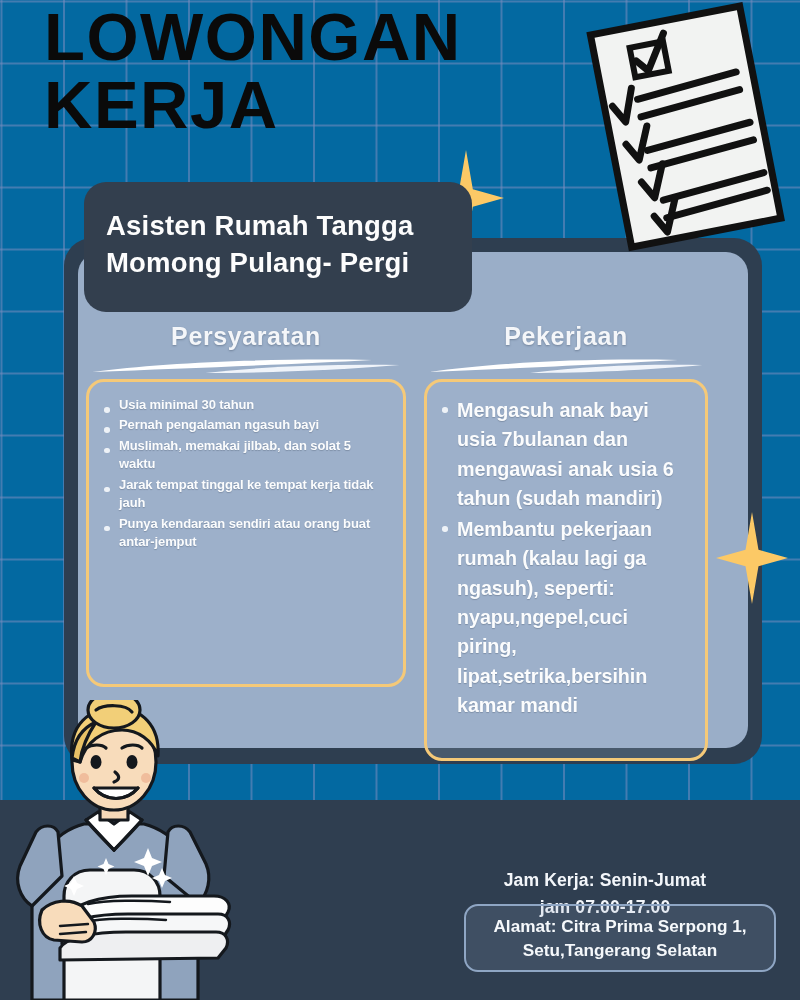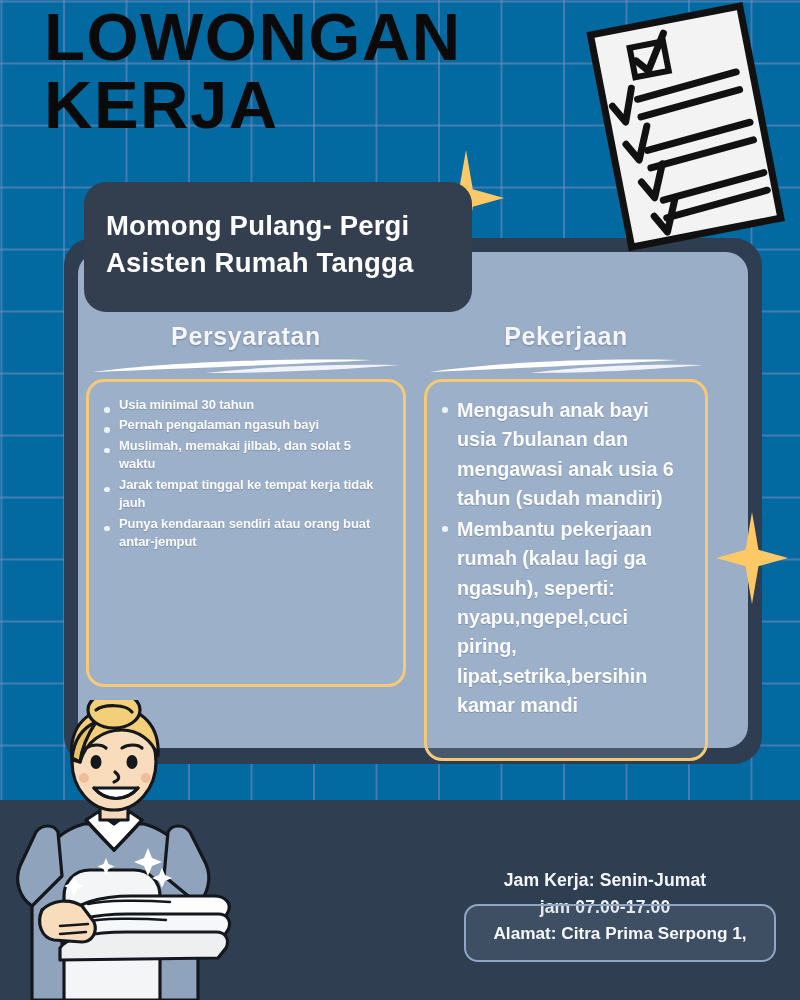--- a/index.html
+++ b/index.html
@@ -160,21 +160,21 @@
     font-weight: 700;
     font-size: 17.6px;
     line-height: 1.55;
     letter-spacing: 0.1px;
     margin-top: 32px;
   }
   #hours .l { display: block; }
   #address-box {
     position: absolute;
     left: 464px; top: 104px;
-    width: 312px; height: 58px;
+    width: 312px; height: 68px;
     border: 2px solid #8fa6c4;
     border-radius: 14px;
     background: rgba(150,170,200,0.16);
     display: flex; flex-direction: column;
     align-items: center; justify-content: center;
   }
   #address-box .l {
     display: block;
     color: #f5f8fb;
     font-weight: 700;
@@ -227,22 +227,22 @@
     </svg>
   </div>
 
   <div class="sparkle" id="sparkle-top"></div>
   <div class="sparkle" id="sparkle-right"></div>
 
   <div id="card-back"></div>
   <div id="card-front"></div>
 
   <div id="title-pill">
+    <span class="t">Asisten Rumah Tangga</span>
     <span class="t">Momong Pulang- Pergi</span>
-    <span class="t">Asisten Rumah Tangga</span>
   </div>
 
   <div class="column" id="col-left">
     <div class="col-head">Persyaratan</div>
     <svg class="swoosh" viewBox="0 0 300 22" preserveAspectRatio="none">
       <path d="M6 17 C70 8, 170 3, 268 5 C200 9, 100 13, 6 17 Z" fill="#ffffff"></path>
       <path d="M112 18 C170 11, 230 9, 294 10 C240 15, 170 18, 112 18 Z" fill="#f0f4fa"></path>
     </svg>
     <div class="bullet-box">
       <ul>
@@ -269,20 +269,21 @@
     </div>
   </div>
 
   <div id="footer">
     <div id="hours">
       <span class="l">Jam Kerja: Senin-Jumat</span>
       <span class="l">jam 07.00-17.00</span>
     </div>
     <div id="address-box">
       <span class="l">Alamat: Citra Prima Serpong 1,</span>
+      <span class="l">Setu,Tangerang Selatan</span>
     </div>
   </div>
 
   <div id="maid">
     <svg viewBox="0 0 250 300" width="250" height="300" aria-hidden="true">
       <g stroke="#14181d" stroke-width="3.2" stroke-linecap="round" stroke-linejoin="round">
 
         <path d="M30 300 L30 200 C30 160 52 132 82 124 L142 124 C172 132 196 160 196 200 L196 300 Z" fill="#8fa3bd"></path>
 
         <path d="M62 300 L62 196 C62 182 72 170 88 170 L132 170 C148 170 158 182 158 196 L158 300 Z" fill="#f4f5f6"></path>

